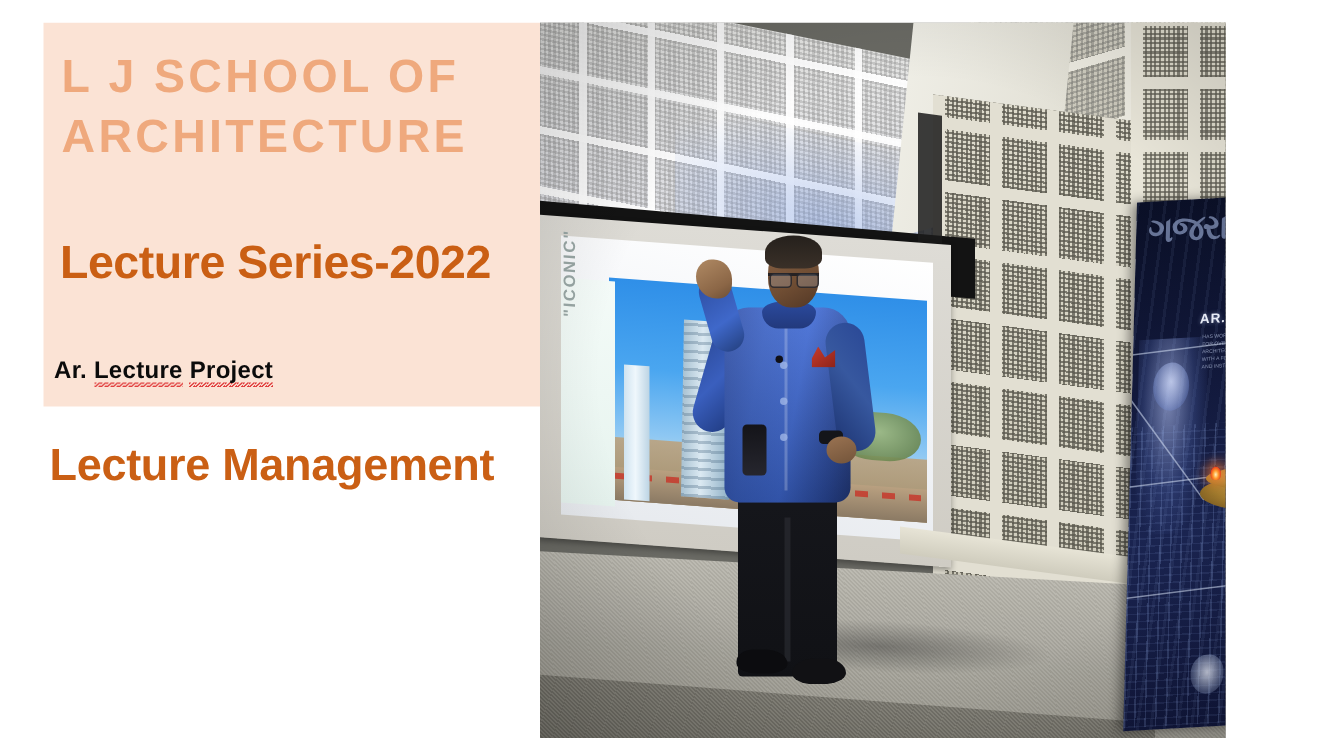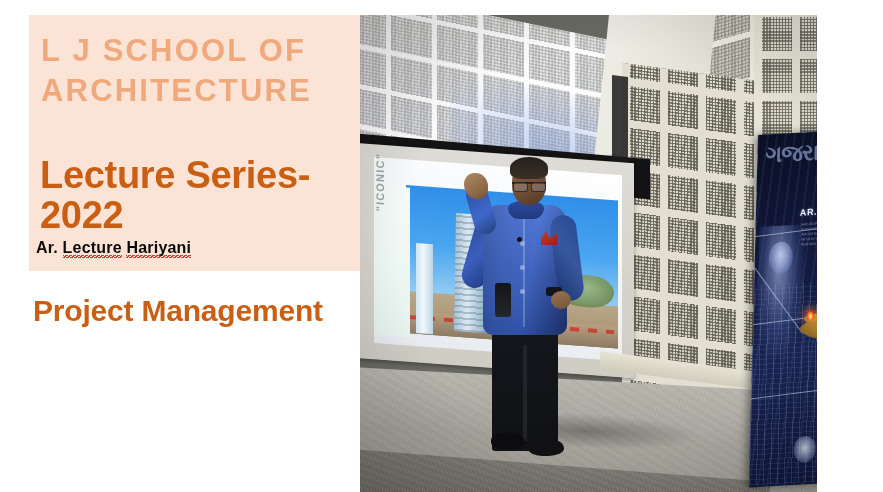--- a/index.html
+++ b/index.html
@@ -13,21 +13,21 @@
   .peach-block{position:absolute;left:29px;top:0;width:331px;height:256px;background:#fbe3d5;}
   .peach-strip{position:absolute;left:29px;top:481px;width:331px;height:11px;background:#fbe3d5;}
 
   .school-name{
     position:absolute;left:41px;top:16px;width:300px;
     font-size:31px;line-height:40px;font-weight:700;letter-spacing:2.2px;
     color:#efa97d;
   }
   .lecture-series{
     position:absolute;left:40px;top:140px;width:310px;
-    font-size:38px;line-height:40px;font-weight:700;letter-spacing:-0.3px;
+    font-size:31px;line-height:40px;font-weight:700;letter-spacing:-0.3px;
     color:#ca5f14;
   }
   .speaker-line{
     position:absolute;left:36px;top:224px;
     font-size:16px;font-weight:700;color:#0b0b0b;letter-spacing:0.2px;
     white-space:nowrap;
   }
   .spellcheck{
     padding-bottom:2px;
     background-image:
@@ -435,24 +435,24 @@
 
     <div class="peach-block"></div>
     <div class="peach-strip"></div>
 
     <div class="school-name">L J SCHOOL OF ARCHITECTURE</div>
 
     <div class="lecture-series">Lecture Series-2022</div>
 
     <div class="speaker-line">
       <span>Ar. </span><span class="spellcheck">Lecture</span>
-      <span class="spellcheck">Hariyani</span>
+      <span class="spellcheck">Project</span>
     </div>
 
-    <div class="topic">Project Management</div>
+    <div class="topic">Lecture Management</div>
   </div>
 
   <div class="photo">
 
     <div class="ceiling"></div>
     <div class="ceiling-grid"></div>
     <div class="ceiling-blue"></div>
     <div class="ceiling-right"></div>
     <div class="ceiling-right-grid"></div>
     <div class="soffit"></div>

